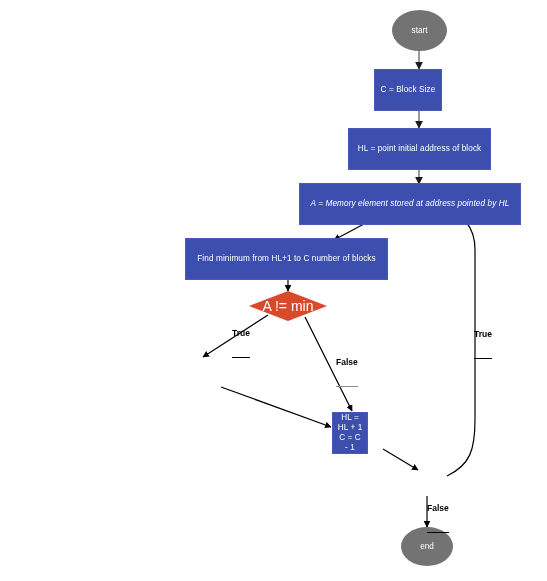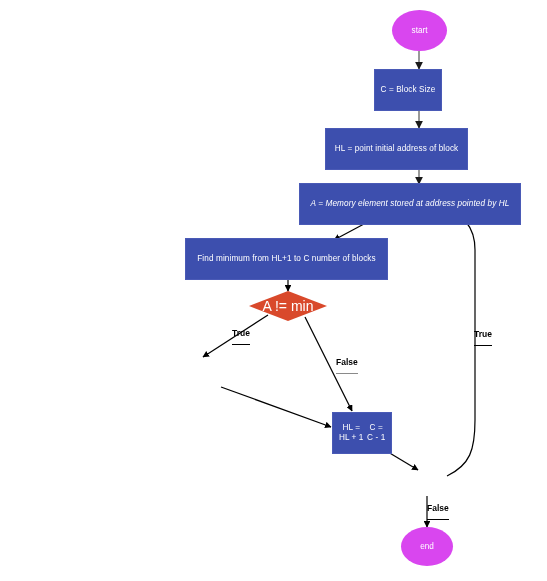--- a/index.html
+++ b/index.html
@@ -38,21 +38,21 @@
   .proc {
     background: #3d4fae;
     border: 1px solid #4a5ab6;
     font-size: 8.2px;
     line-height: 1.25;
     letter-spacing: 0.1px;
     padding: 20px 4px;
   }
   .term {
     border-radius: 50%;
-    background: #d946ef;
+    background: #737373;
     font-size: 8.2px;
   }
   .decision-wrap {
     position: absolute;
     z-index: 3;
   }
   .decision-shape {
     position: absolute;
     left: 0;
     top: 0;
@@ -74,21 +74,21 @@
     font-size: 14px;
     white-space: nowrap;
   }
   .edge-label {
     position: absolute;
     font-size: 8.5px;
     font-weight: bold;
     color: #000000;
     white-space: nowrap;
     z-index: 4;
-    padding-bottom: 6px;
+    padding-bottom: 19px;
   }
   .edge-label.ul-dark {
     border-bottom: 1px solid #000000;
   }
   .edge-label.ul-grey {
     border-bottom: 1px solid #8a8a8a;
   }
   .line2 { display: block; }
 </style>
 </head>
@@ -130,39 +130,39 @@
   </svg>
 
   <div class="node term" style="left:392px; top:10px; width:55px; height:41px;">
     <span>start</span>
   </div>
 
   <div class="node proc" style="left:374px; top:69px; width:68px; height:30px;">
     <span>C = Block Size</span>
   </div>
 
-  <div class="node proc" style="left:325px; top:128px; width:143px; height:30px;">
+  <div class="node proc" style="left:348px; top:128px; width:143px; height:30px;">
     <span>HL = point initial address of block</span>
   </div>
 
   <div class="node proc" style="left:299px; top:183px; width:222px; height:26px;font-style:italic;">
     <span>A = Memory element stored at address pointed by HL</span>
   </div>
 
   <div class="node proc" style="left:185px; top:238px; width:203px; height:32px;">
     <span>Find minimum from HL+1 to C number of blocks</span>
   </div>
 
   <div class="decision-wrap" style="left:249px; top:291px; width:78px; height:30px;">
     <div class="decision-shape"></div>
     <div class="decision-label">A != min</div>
   </div>
 
 
-  <div class="node proc" style="left:332px; top:412px; width:60px; height:37px; ">
+  <div class="node proc" style="left:332px; top:412px; width:36px; height:37px; flex-direction:column;">
     <span class="line2">HL = HL + 1</span>
     <span class="line2">C = C - 1</span>
   </div>
 
 
   <div class="node term" style="left:401px; top:527px; width:52px; height:39px;">
     <span>end</span>
   </div>
 
   <div class="edge-label ul-dark" style="left:232px; top:328px;">True</div>

